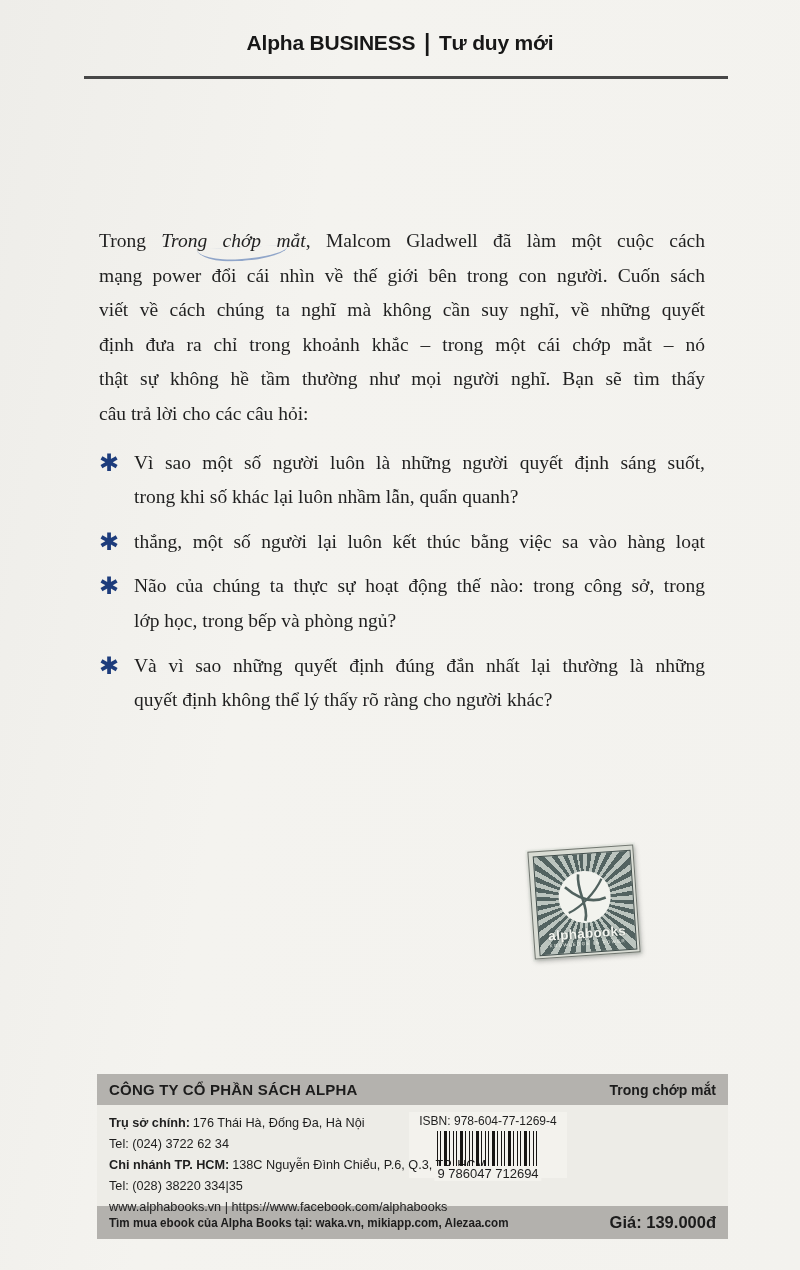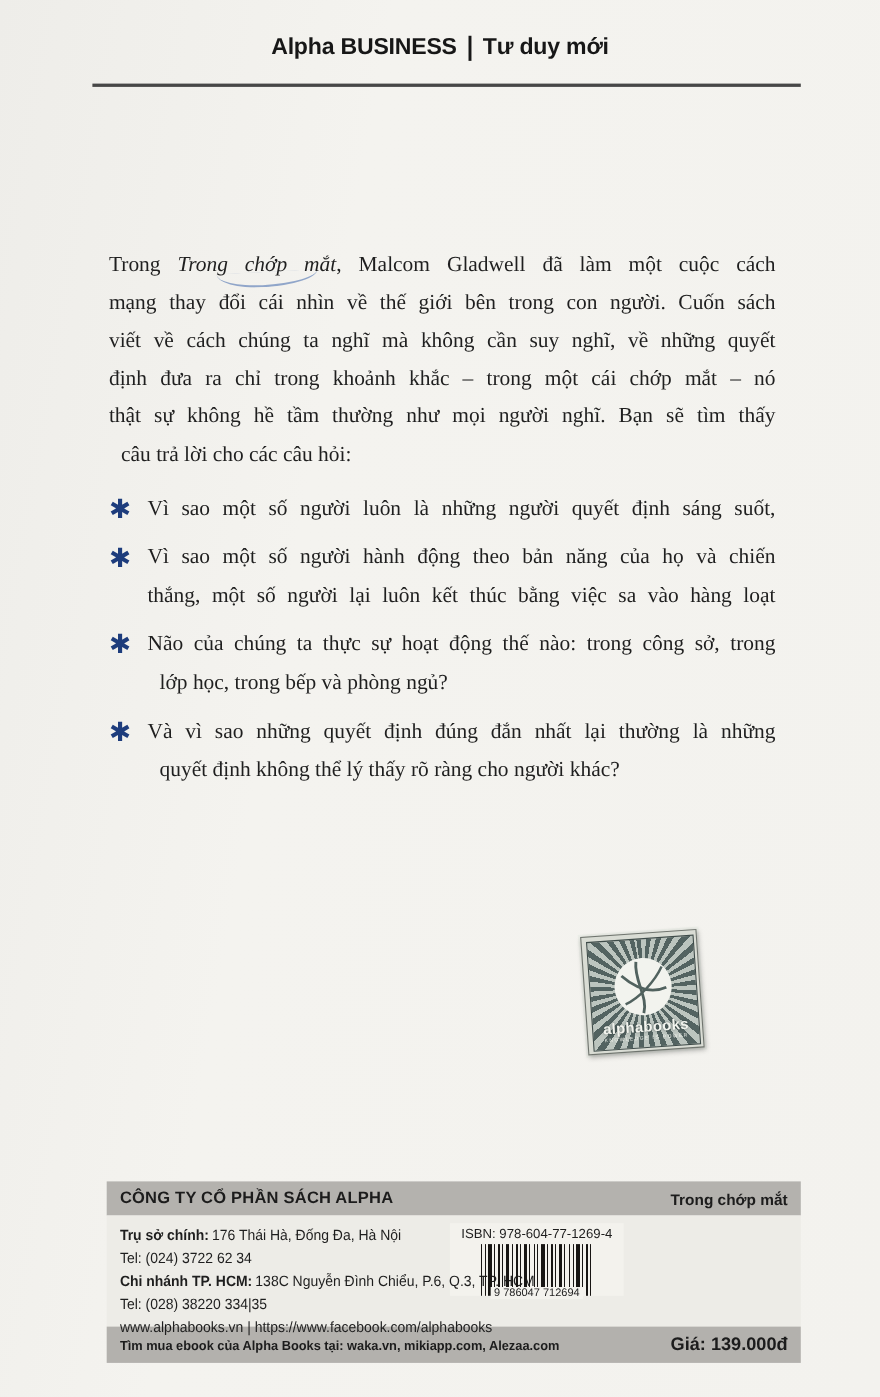--- a/index.html
+++ b/index.html
@@ -20,21 +20,21 @@
   .rule { position:absolute; top:76px; left:84px; width:644px; height:2.5px; background:#474747; }
 
   
   .content {
     position:absolute; left:99px; top:224px; width:606px;
     font-family:"Liberation Serif","DejaVu Serif",serif;
     font-size:19.5px; line-height:34.6px; color:#1f1f1f;
   }
   .pline { margin:0; text-align:justify; white-space:normal; }
   .pline.j { text-align-last:justify; }
-  .pline.last { text-align-last:left;margin-left:11px; }
+  .pline.last { text-align-last:left; }
   .it { font-style:italic; }
   .pen-mark {
     position:absolute; left:197px; top:247px; width:92px; height:12px;
     border-bottom:2.5px solid rgba(45,90,165,.5);
     border-radius:0 0 55% 45% / 0 0 100% 100%;
     transform:rotate(-3deg); pointer-events:none;
   }
   .bullet { display:flex; margin-top:10px; }
   .bullet.first { margin-top:14px; }
   .bullet .mark {
@@ -86,21 +86,21 @@
   .bars {
     background-image:repeating-linear-gradient(90deg,
       #171513 0 1.5px, rgba(0,0,0,0) 1.5px 3.5px,
       #171513 3.5px 4.5px, rgba(0,0,0,0) 4.5px 7px,
       #171513 7px 10px, rgba(0,0,0,0) 10px 12px,
       #171513 12px 13px, rgba(0,0,0,0) 13px 16px);
   }
   .small-bars { position:relative; height:47px; margin:0 28px; }
   .isbn-digits {
     position:absolute; bottom:-3px; left:50%; transform:translateX(-50%);
-    background:#f3f2ed; font-size:10px; padding:0 3px; white-space:nowrap;
+    background:#f3f2ed; font-size:13px; padding:0 3px; white-space:nowrap;
   }
   .ean-block { flex:1; text-align:center; background:#f4f3ee; margin-left:6px; height:100%; }
   .big-bars { height:61px; margin:1px 6px 0; }
   .ean-digits { font-size:19px; letter-spacing:1.5px; white-space:nowrap; color:#141414; }
   .ebook { font-weight:bold; font-size:12px; transform:scaleX(.97); transform-origin:left center; white-space:nowrap; }
   .price { font-weight:bold; font-size:16.5px; white-space:nowrap; }
 </style>
 </head>
 <body>
 
@@ -112,37 +112,37 @@
     <span>Tư duy mới</span>
   </div>
   <div class="rule"></div>
 
   <div class="pen-mark"></div>
 
   <div class="content">
     <p class="pline j">
       <span>Trong </span><span class="it">Trong chớp mắt</span><span>, Malcom Gladwell đã làm một cuộc cách</span>
     </p>
-    <p class="pline j">mạng thay đổi cái nhìn về thế giới bên trong con người. Cuốn sách</p>
+    <p class="pline j">mạng power đổi cái nhìn về thế giới bên trong con người. Cuốn sách</p>
     <p class="pline j">viết về cách chúng ta nghĩ mà không cần suy nghĩ, về những quyết</p>
     <p class="pline j">định đưa ra chỉ trong khoảnh khắc – trong một cái chớp mắt – nó</p>
     <p class="pline j">thật sự không hề tầm thường như mọi người nghĩ. Bạn sẽ tìm thấy</p>
     <p class="pline last">câu trả lời cho các câu hỏi:</p>
 
     <div class="bullet first">
       <span class="mark">✱</span>
       <div class="btext">
         <p class="pline j">Vì sao một số người luôn là những người quyết định sáng suốt,</p>
+        <p class="pline last">trong khi số khác lại luôn nhầm lẫn, quẩn quanh?</p>
       </div>
     </div>
 
     <div class="bullet">
       <span class="mark">✱</span>
       <div class="btext">
-        <p class="pline j">Vì sao một số người hành động theo bản năng của họ và chiến</p>
         <p class="pline j">thắng, một số người lại luôn kết thúc bằng việc sa vào hàng loạt</p>
       </div>
     </div>
 
     <div class="bullet">
       <span class="mark">✱</span>
       <div class="btext">
         <p class="pline j">Não của chúng ta thực sự hoạt động thế nào: trong công sở, trong</p>
         <p class="pline last">lớp học, trong bếp và phòng ngủ?</p>
       </div>

